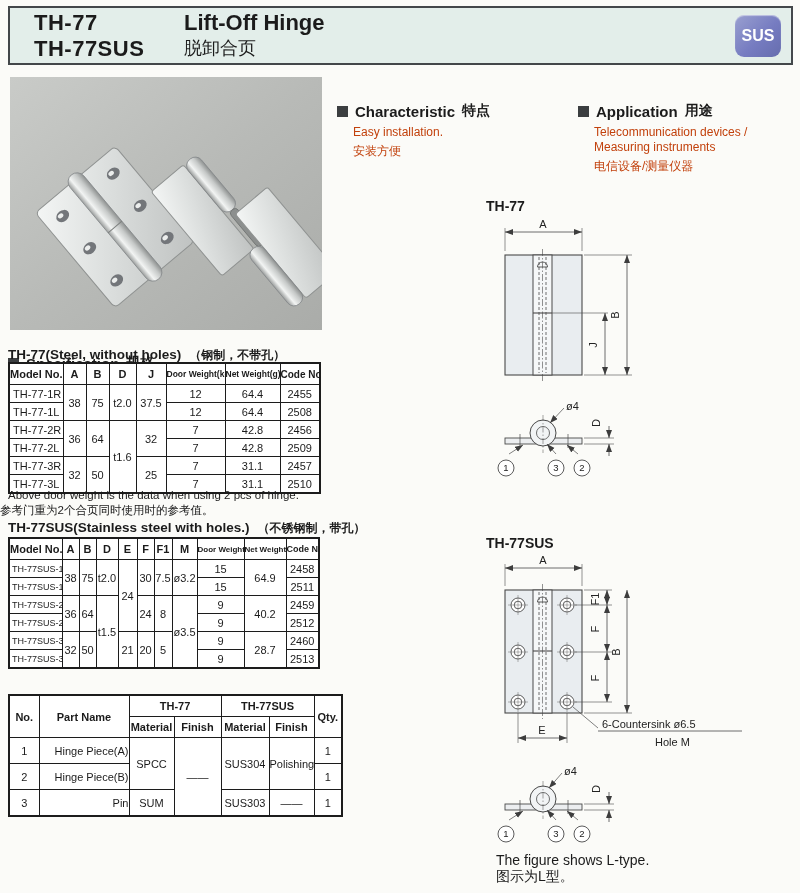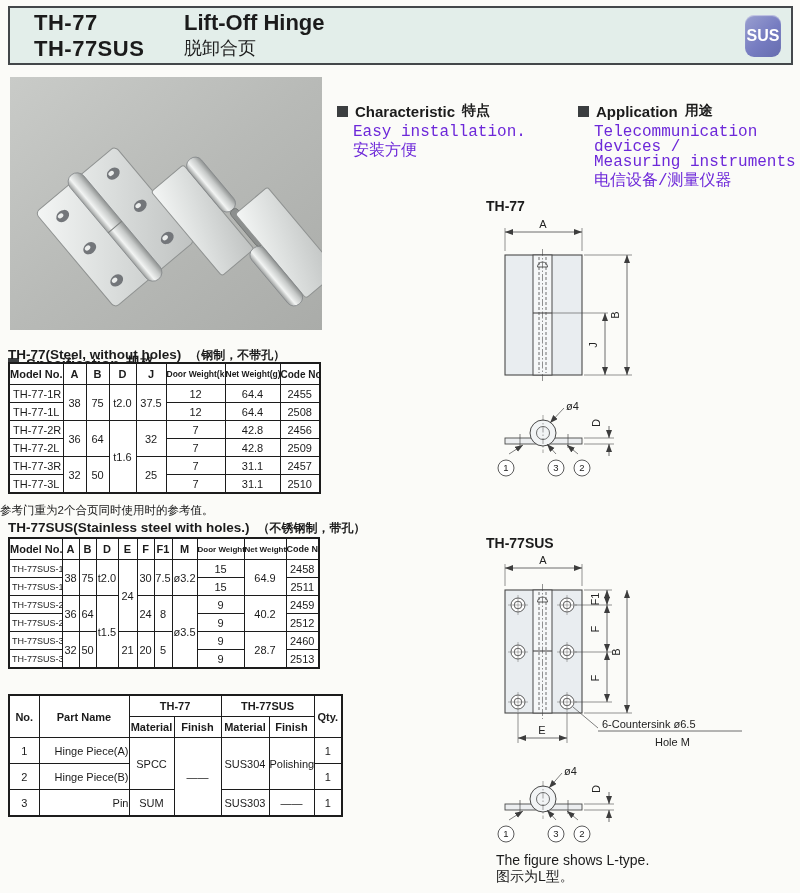--- a/index.html
+++ b/index.html
@@ -7,33 +7,33 @@
         font-family:"Liberation Sans",sans-serif;color:#1b1b1b;overflow:hidden;}
   .abs{position:absolute;}
 
   
   .header{left:8px;top:6px;width:781px;height:55px;background:#e3eeea;
           border:2px solid #43474a;display:flex;align-items:center;}
   .hdr-models{margin-left:24px;width:150px;font-weight:bold;font-size:22px;line-height:26px;letter-spacing:.5px;}
   .hdr-titles{font-weight:bold;}
   .hdr-title-en{font-size:22px;line-height:26px;}
   .hdr-title-zh{font-size:18px;line-height:25px;font-weight:normal;}
-  .badge{margin-left:auto;margin-right:10px;width:36px;height:42px;border-radius:9px;
+  .badge{margin-left:auto;margin-right:10px;width:46px;height:42px;border-radius:9px;
          background:linear-gradient(135deg,#9aa0d0 0%,#767cc1 55%,#666dae 100%);
          color:#fff;font-weight:bold;font-size:16px;display:flex;align-items:center;justify-content:center;
          box-shadow:inset 0 1px 1px rgba(255,255,255,.5);}
 
   
   .photo{left:10px;top:77px;width:312px;height:253px;}
 
   
   .sec-title{display:flex;align-items:center;gap:7px;font-weight:bold;font-size:15px;margin-top:24px;}
   .sq{width:11px;height:11px;background:#3b3e40;flex:0 0 auto;}
   .sec-zh{font-size:14px;font-weight:bold;}
-  .body-txt{font-size:16px;line-height:15px;color:#6d28d9;font-family:Liberation Mono, monospace;}
+  .body-txt{font-size:12px;line-height:15px;color:#c2410c;}
 
   
   table.t{border-collapse:collapse;table-layout:fixed;background:#fff;border:2px solid #1c1c1c;}
   table.t th,table.t td{border:1px solid #1c1c1c;text-align:center;padding:0;overflow:hidden;white-space:nowrap;}
   table.t th{font-weight:bold;font-size:11px;height:20px;}
   table.t td{font-size:11px;}
   .t1 td{height:17px;}
   .t1 th.small{font-size:8.5px;}
   .t1 td.model{text-align:left;padding-left:3px;}
   .t2 td{height:17px;font-size:10px;}
@@ -225,20 +225,21 @@
       </tr>
       <tr>
         <td class="model">TH-77-3L</td>
         <td>7</td>
         <td>31.1</td>
         <td>2510</td>
       </tr>
     </tbody>
   </table>
 
+  <div class="abs note" style="left:8px;top:487px;">Above door weight is the data when using 2 pcs of hinge.</div>
   <div class="abs note" style="left:0;top:502px;">参考门重为2个合页同时使用时的参考值。</div>
 
   <div class="abs caption" style="left:8px;top:520px;">
     <span>TH-77SUS(Stainless steel with holes.)</span><span class="zh">（不锈钢制，带孔）</span>
   </div>
 
   <table class="abs t t2" style="left:8px;top:537px;width:310px;">
     <colgroup>
         <col style="width:53px">
         <col style="width:17px">

